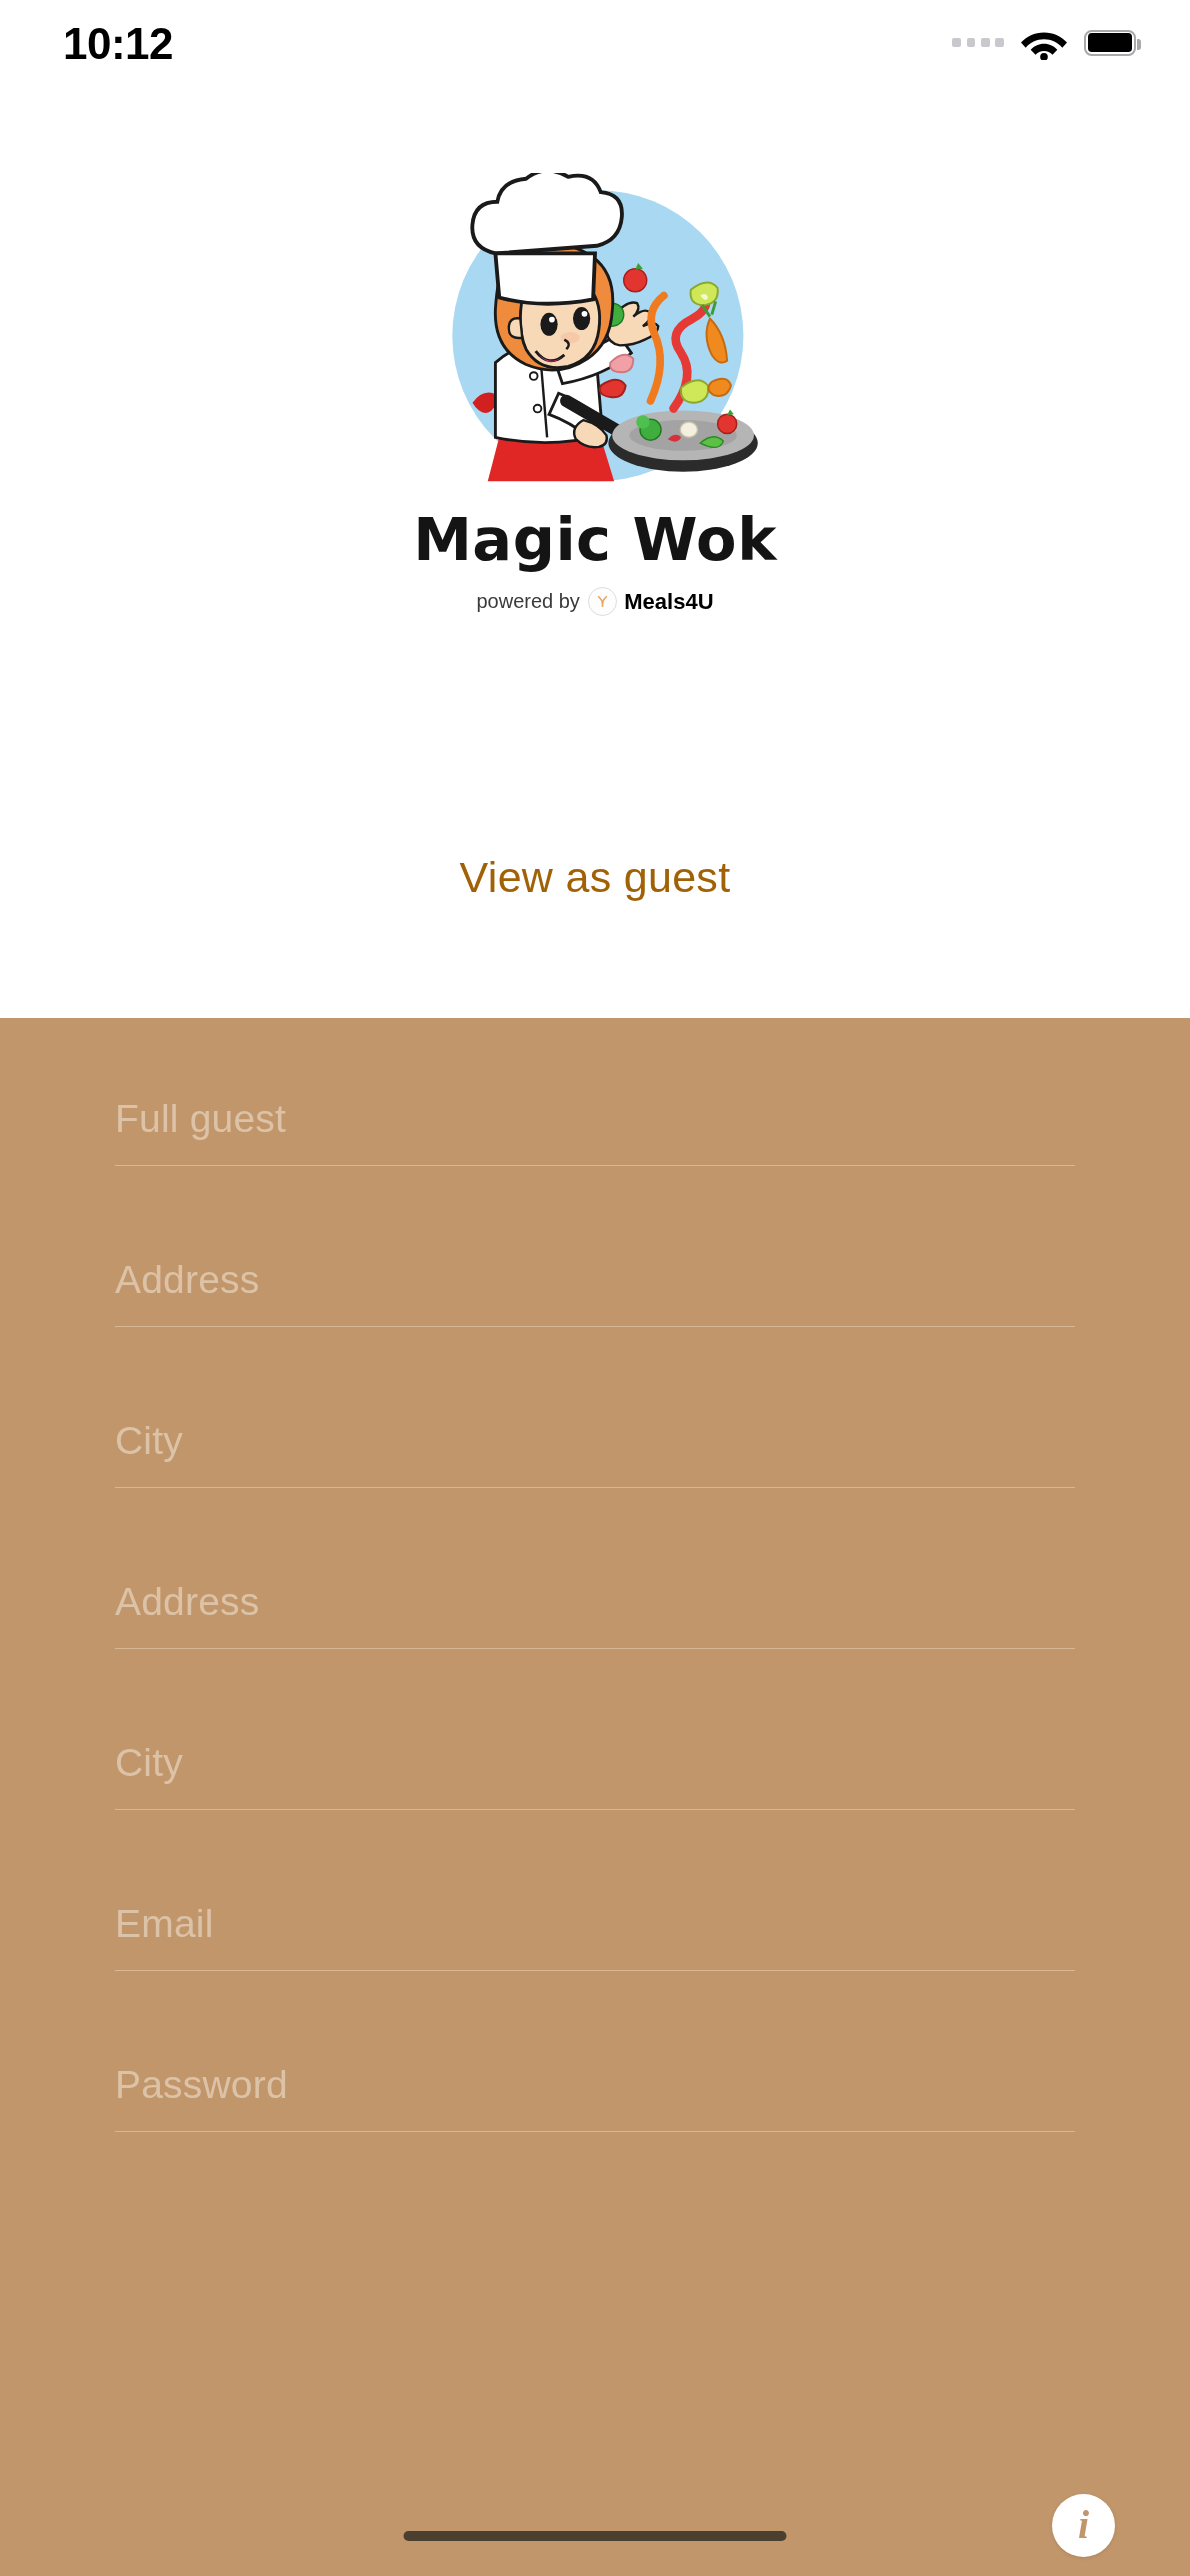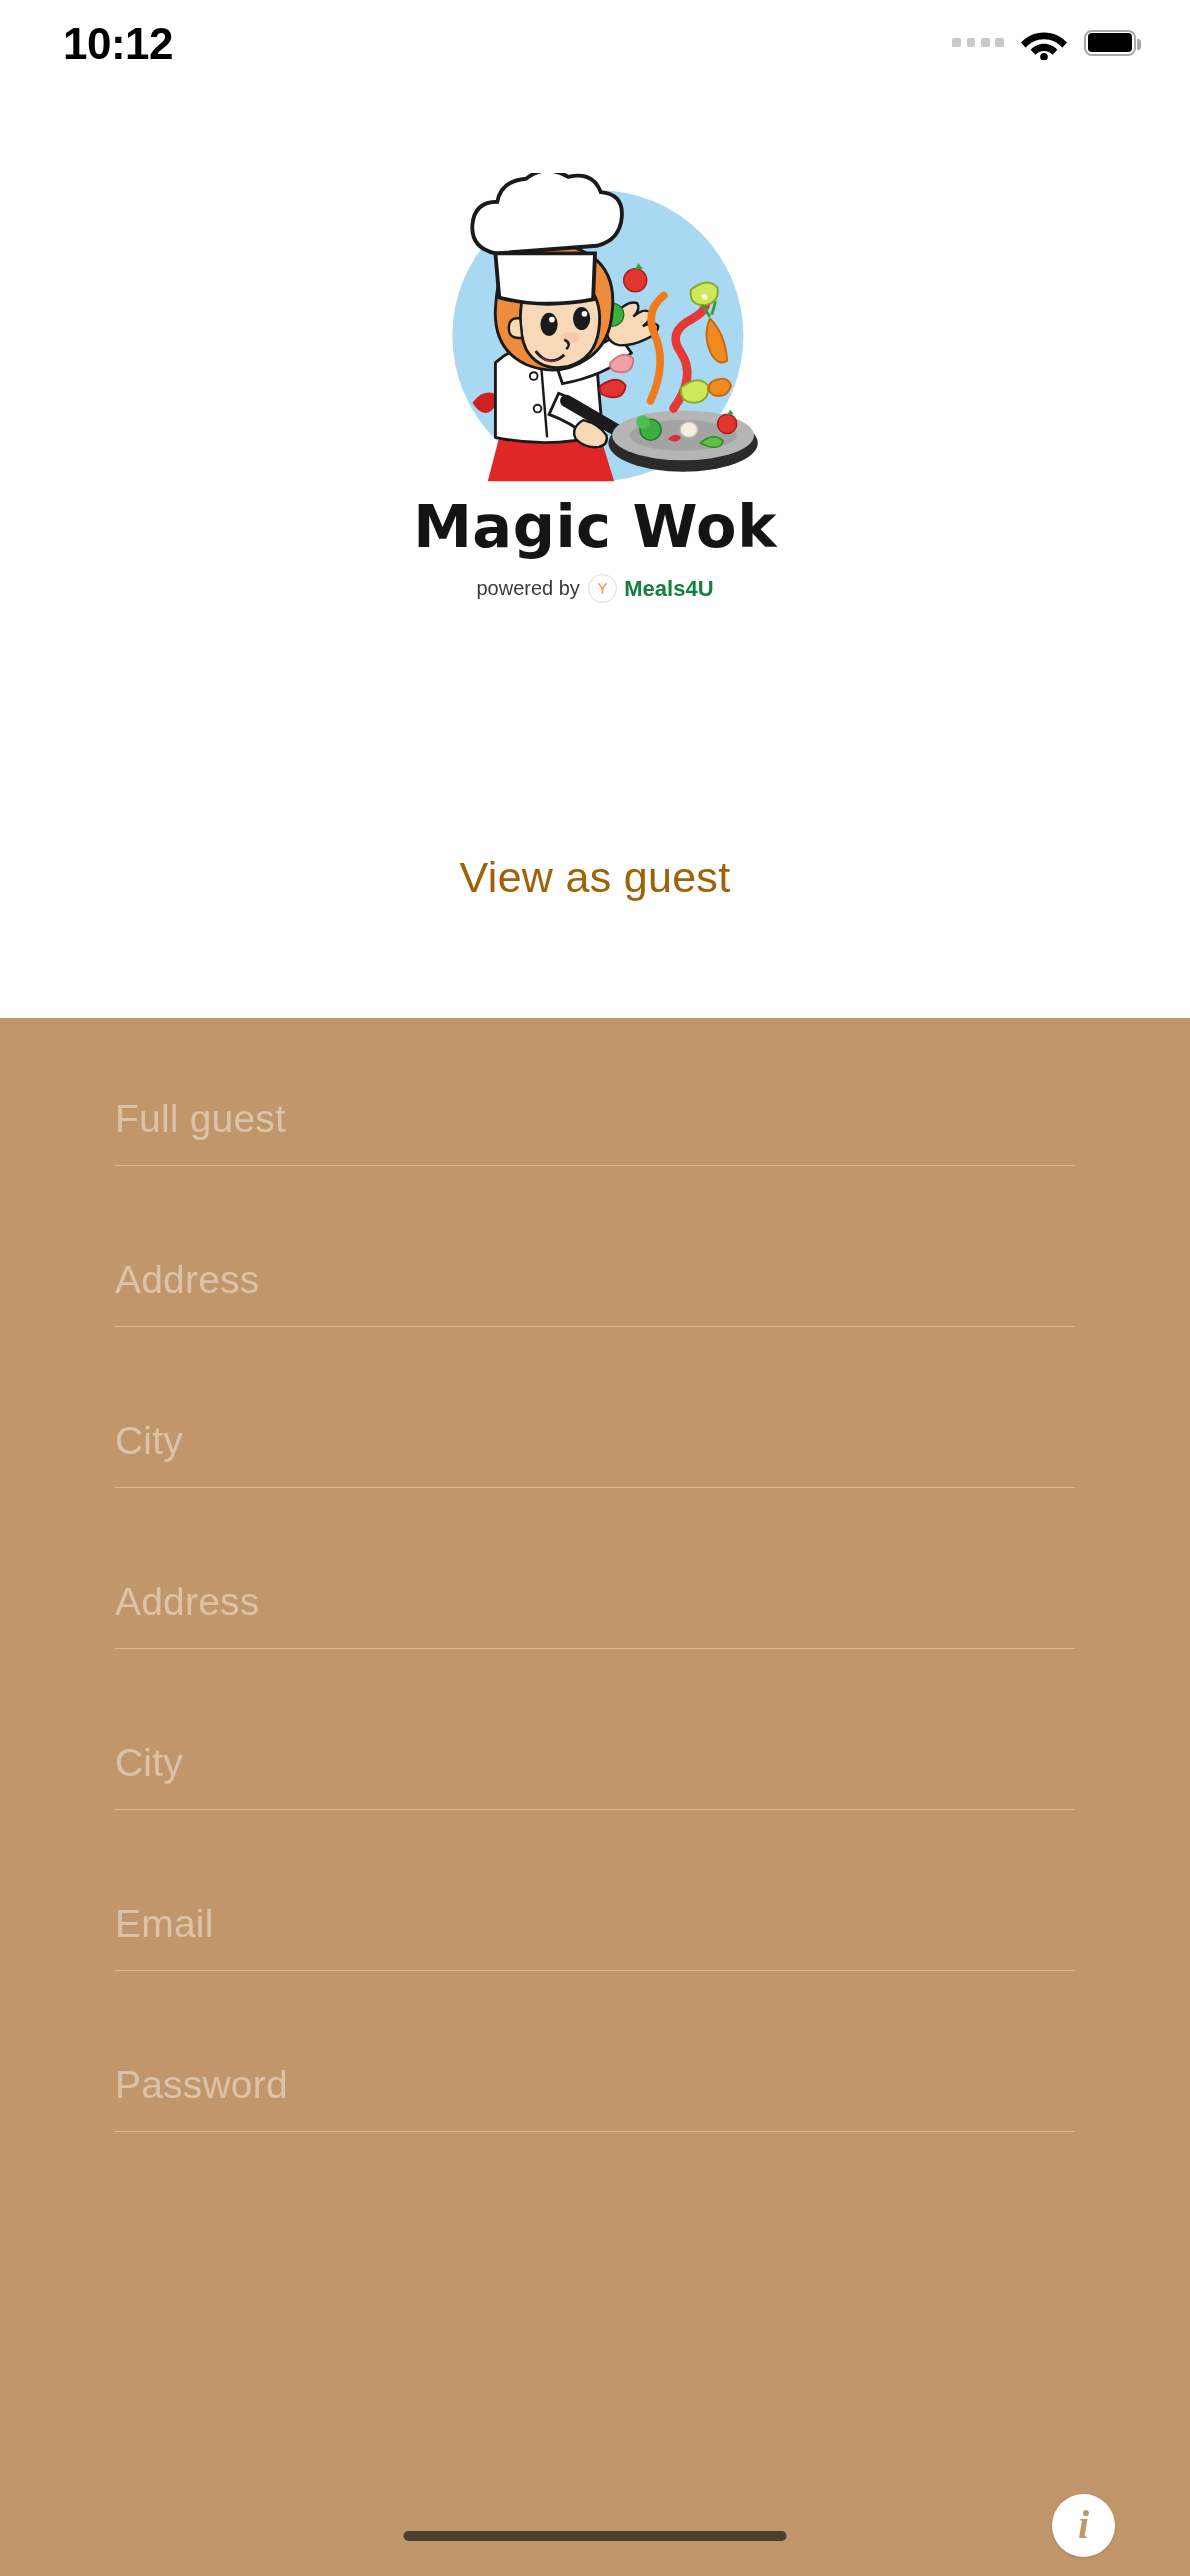--- a/index.html
+++ b/index.html
@@ -68,41 +68,41 @@
     display:flex; flex-direction:column; align-items:center;
   }
   #logo-wrap {
     margin-top:77px;
     width:364px; height:316px;
     position:relative;
   }
   #logo-wrap svg { display:block; width:100%; height:100%; }
 
   #wordmark {
-    margin-top:3px;
+    margin-top:16px;
     font-size:59px;
     font-weight:700;
     color:#141414;
     letter-spacing:0.5px;
     font-family:"DejaVu Sans", sans-serif;
   }
 
   #powered {
     margin-top:13.4px;
     display:flex; align-items:center; gap:7.7px;
     font-size:20px; color:#2b2b2b;
   }
   #powered .pb-text { color:#3a3a3a; font-weight:400; }
   #m4u-badge {
     width:29px; height:29px; border-radius:50%;
     background:#fdfdfd; border:1.4px solid #dcdcdc;
     display:flex; align-items:center; justify-content:center;
   }
   #m4u-badge svg { display:block; }
-  #powered .m4u-text { font-weight:700; font-size:22px; color:#15803d; }
+  #powered .m4u-text { font-weight:700; font-size:22px; color:#000000; }
 
   #guest-link {
     position:absolute; left:0; top:757px;
     width:1190px; text-align:center;
     font-size:43px; color:#a16207;
     font-weight:400; letter-spacing:0.3px;
   }
 
   
   #form-panel {

